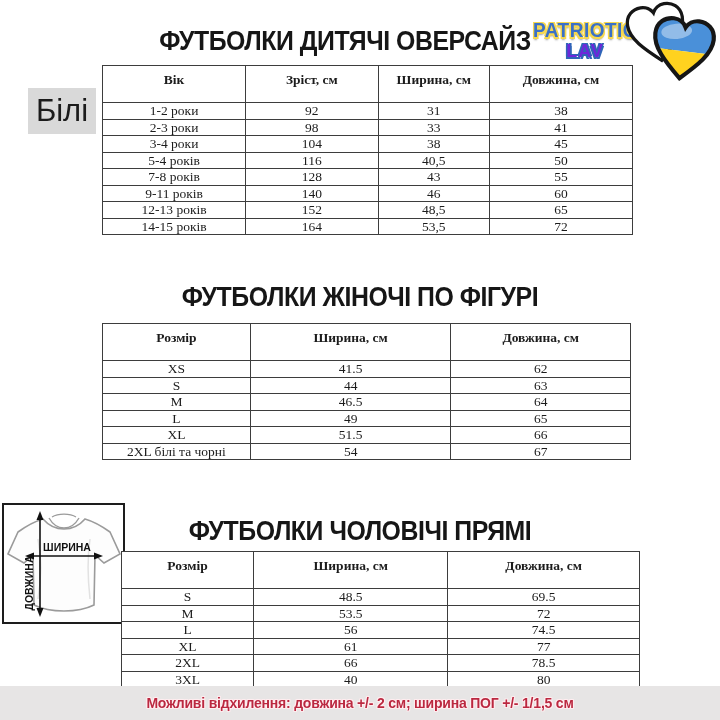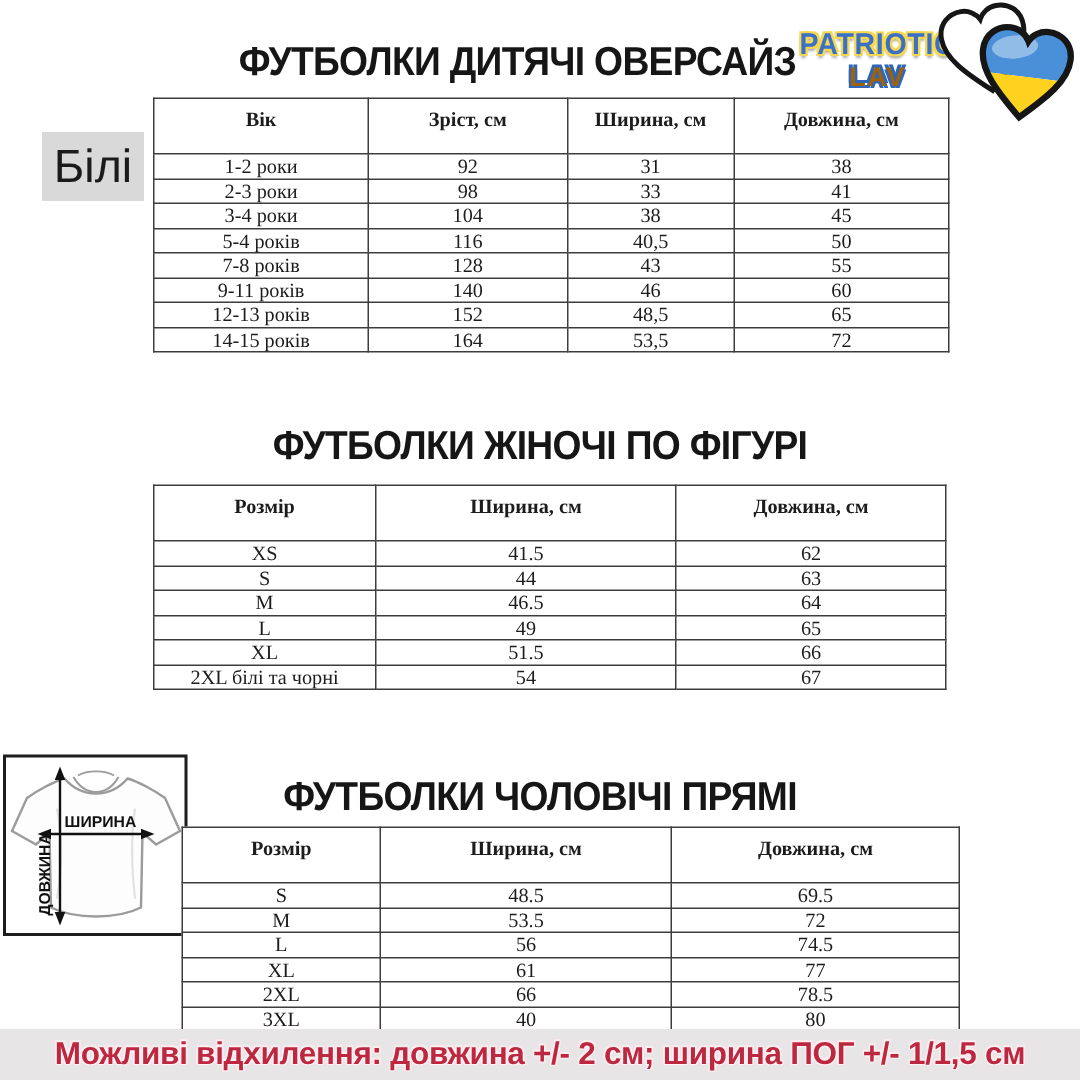--- a/index.html
+++ b/index.html
@@ -40,38 +40,38 @@
     font-size:31px;color:#1b1b1b;
   }
 
   .brand{position:absolute;left:516px;top:20px;width:138px;text-align:center;line-height:1;}
   .brand-line1{
     font-size:20px;font-weight:bold;letter-spacing:0.5px;color:#3a70c8;
     transform:scaleX(0.95);transform-origin:center;
     text-shadow:-1.5px -1.5px 0 #f6d84e,1.5px -1.5px 0 #f6d84e,-1.5px 1.5px 0 #f6d84e,1.5px 1.5px 0 #f6d84e,0 2.5px 2px rgba(40,40,40,.45);
   }
   .brand-line2{
-    margin-top:2px;font-size:18px;font-weight:bold;letter-spacing:1px;color:#a16207;
+    margin-top:2px;font-size:18px;font-weight:bold;letter-spacing:1px;color:#6d28d9;
     text-shadow:-1.5px -1.5px 0 #2f66b8,1.5px -1.5px 0 #2f66b8,-1.5px 1.5px 0 #2f66b8,1.5px 1.5px 0 #2f66b8;
   }
   .hearts{position:absolute;left:622px;top:0px;width:96px;height:88px;}
 
   .diagram{
     position:absolute;left:2px;top:459px;width:119px;height:117px;
     border:2px solid #1d1d1d;background:#ffffff;box-sizing:content-box;margin-top:44px;
   }
   .diagram svg{display:block;width:119px;height:117px;}
   .diagram text{font-family:"Liberation Sans",sans-serif;font-weight:bold;fill:#111;}
 
   .footer-band{
     position:absolute;left:0;top:686px;width:720px;height:34px;background:#e7e5e5;
     display:flex;align-items:center;justify-content:center;
   }
   .footer-text{
-    color:#bb2840;font-weight:bold;font-size:21px;white-space:nowrap;
+    color:#bb2840;font-weight:bold;font-size:14px;white-space:nowrap;
     letter-spacing:-0.2px;
     text-shadow:0 0 2px #ffffff,1px 1px 0 #ffe9ec,-1px -1px 0 #ffe9ec,1px -1px 0 #ffe9ec,-1px 1px 0 #ffe9ec;
   }
 </style>
 </head>
 <body>
 
 <div class="title title1">ФУТБОЛКИ ДИТЯЧІ ОВЕРСАЙЗ</div>
 
 <div class="brand">

